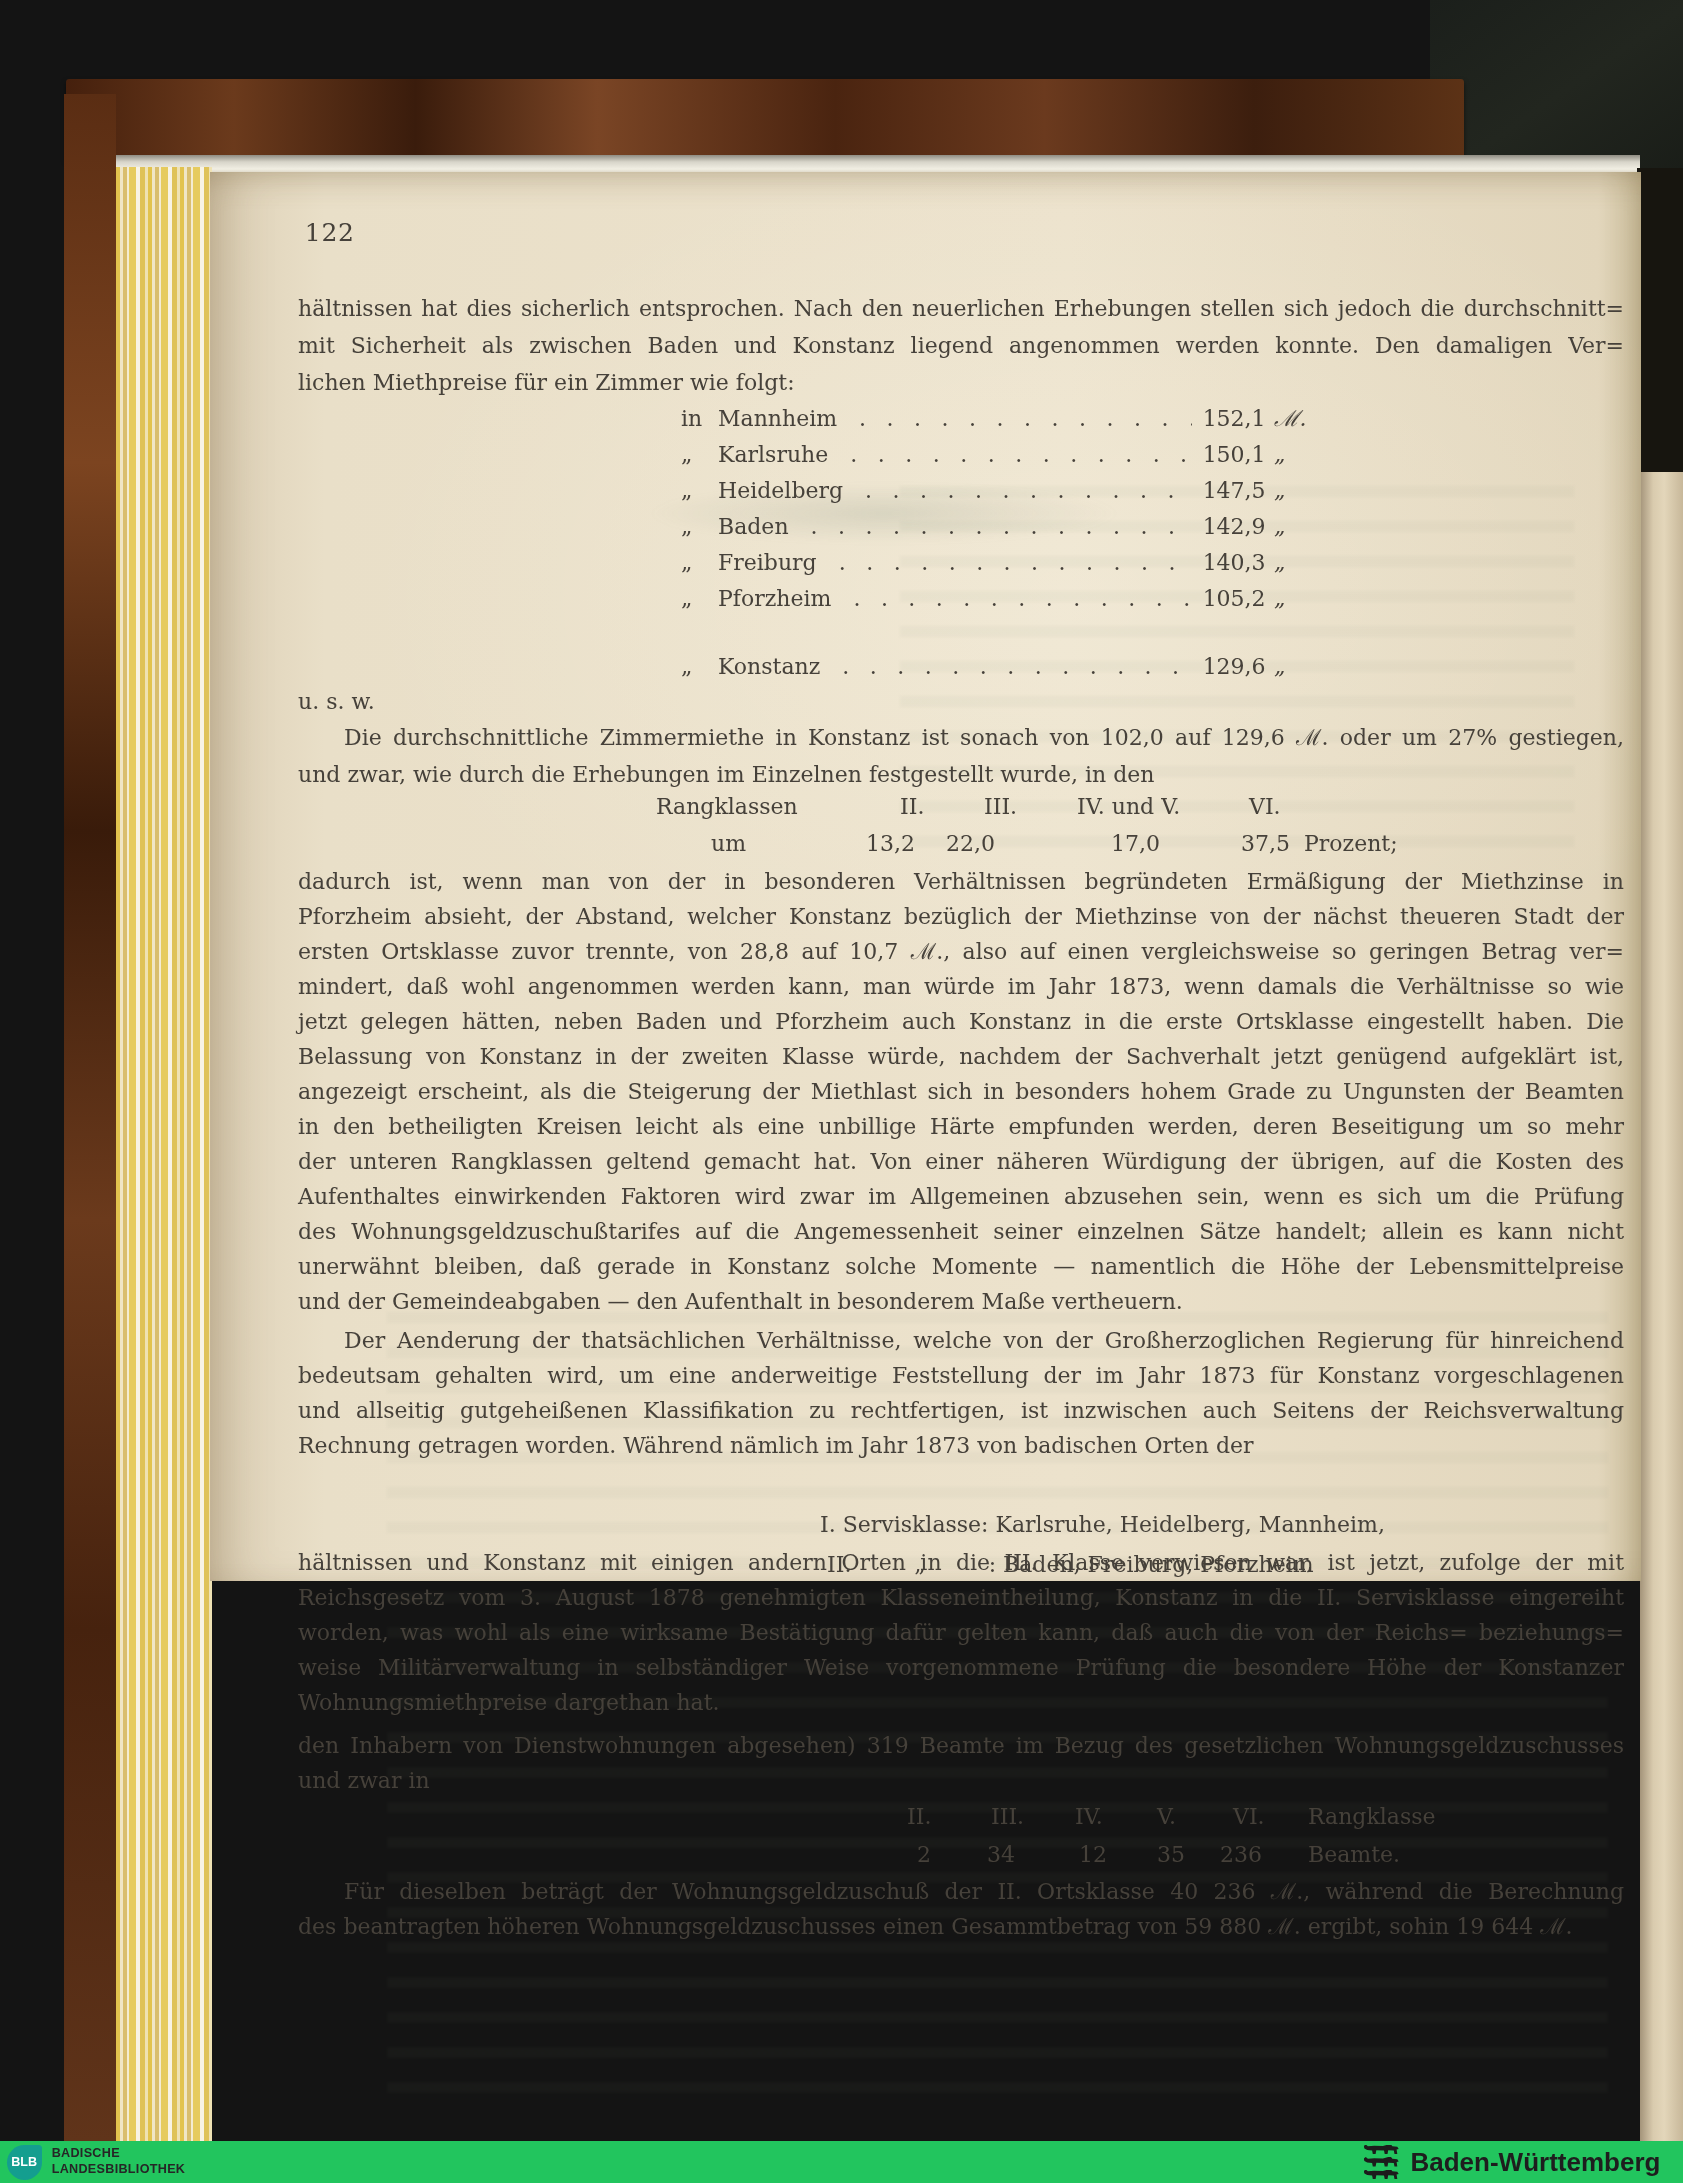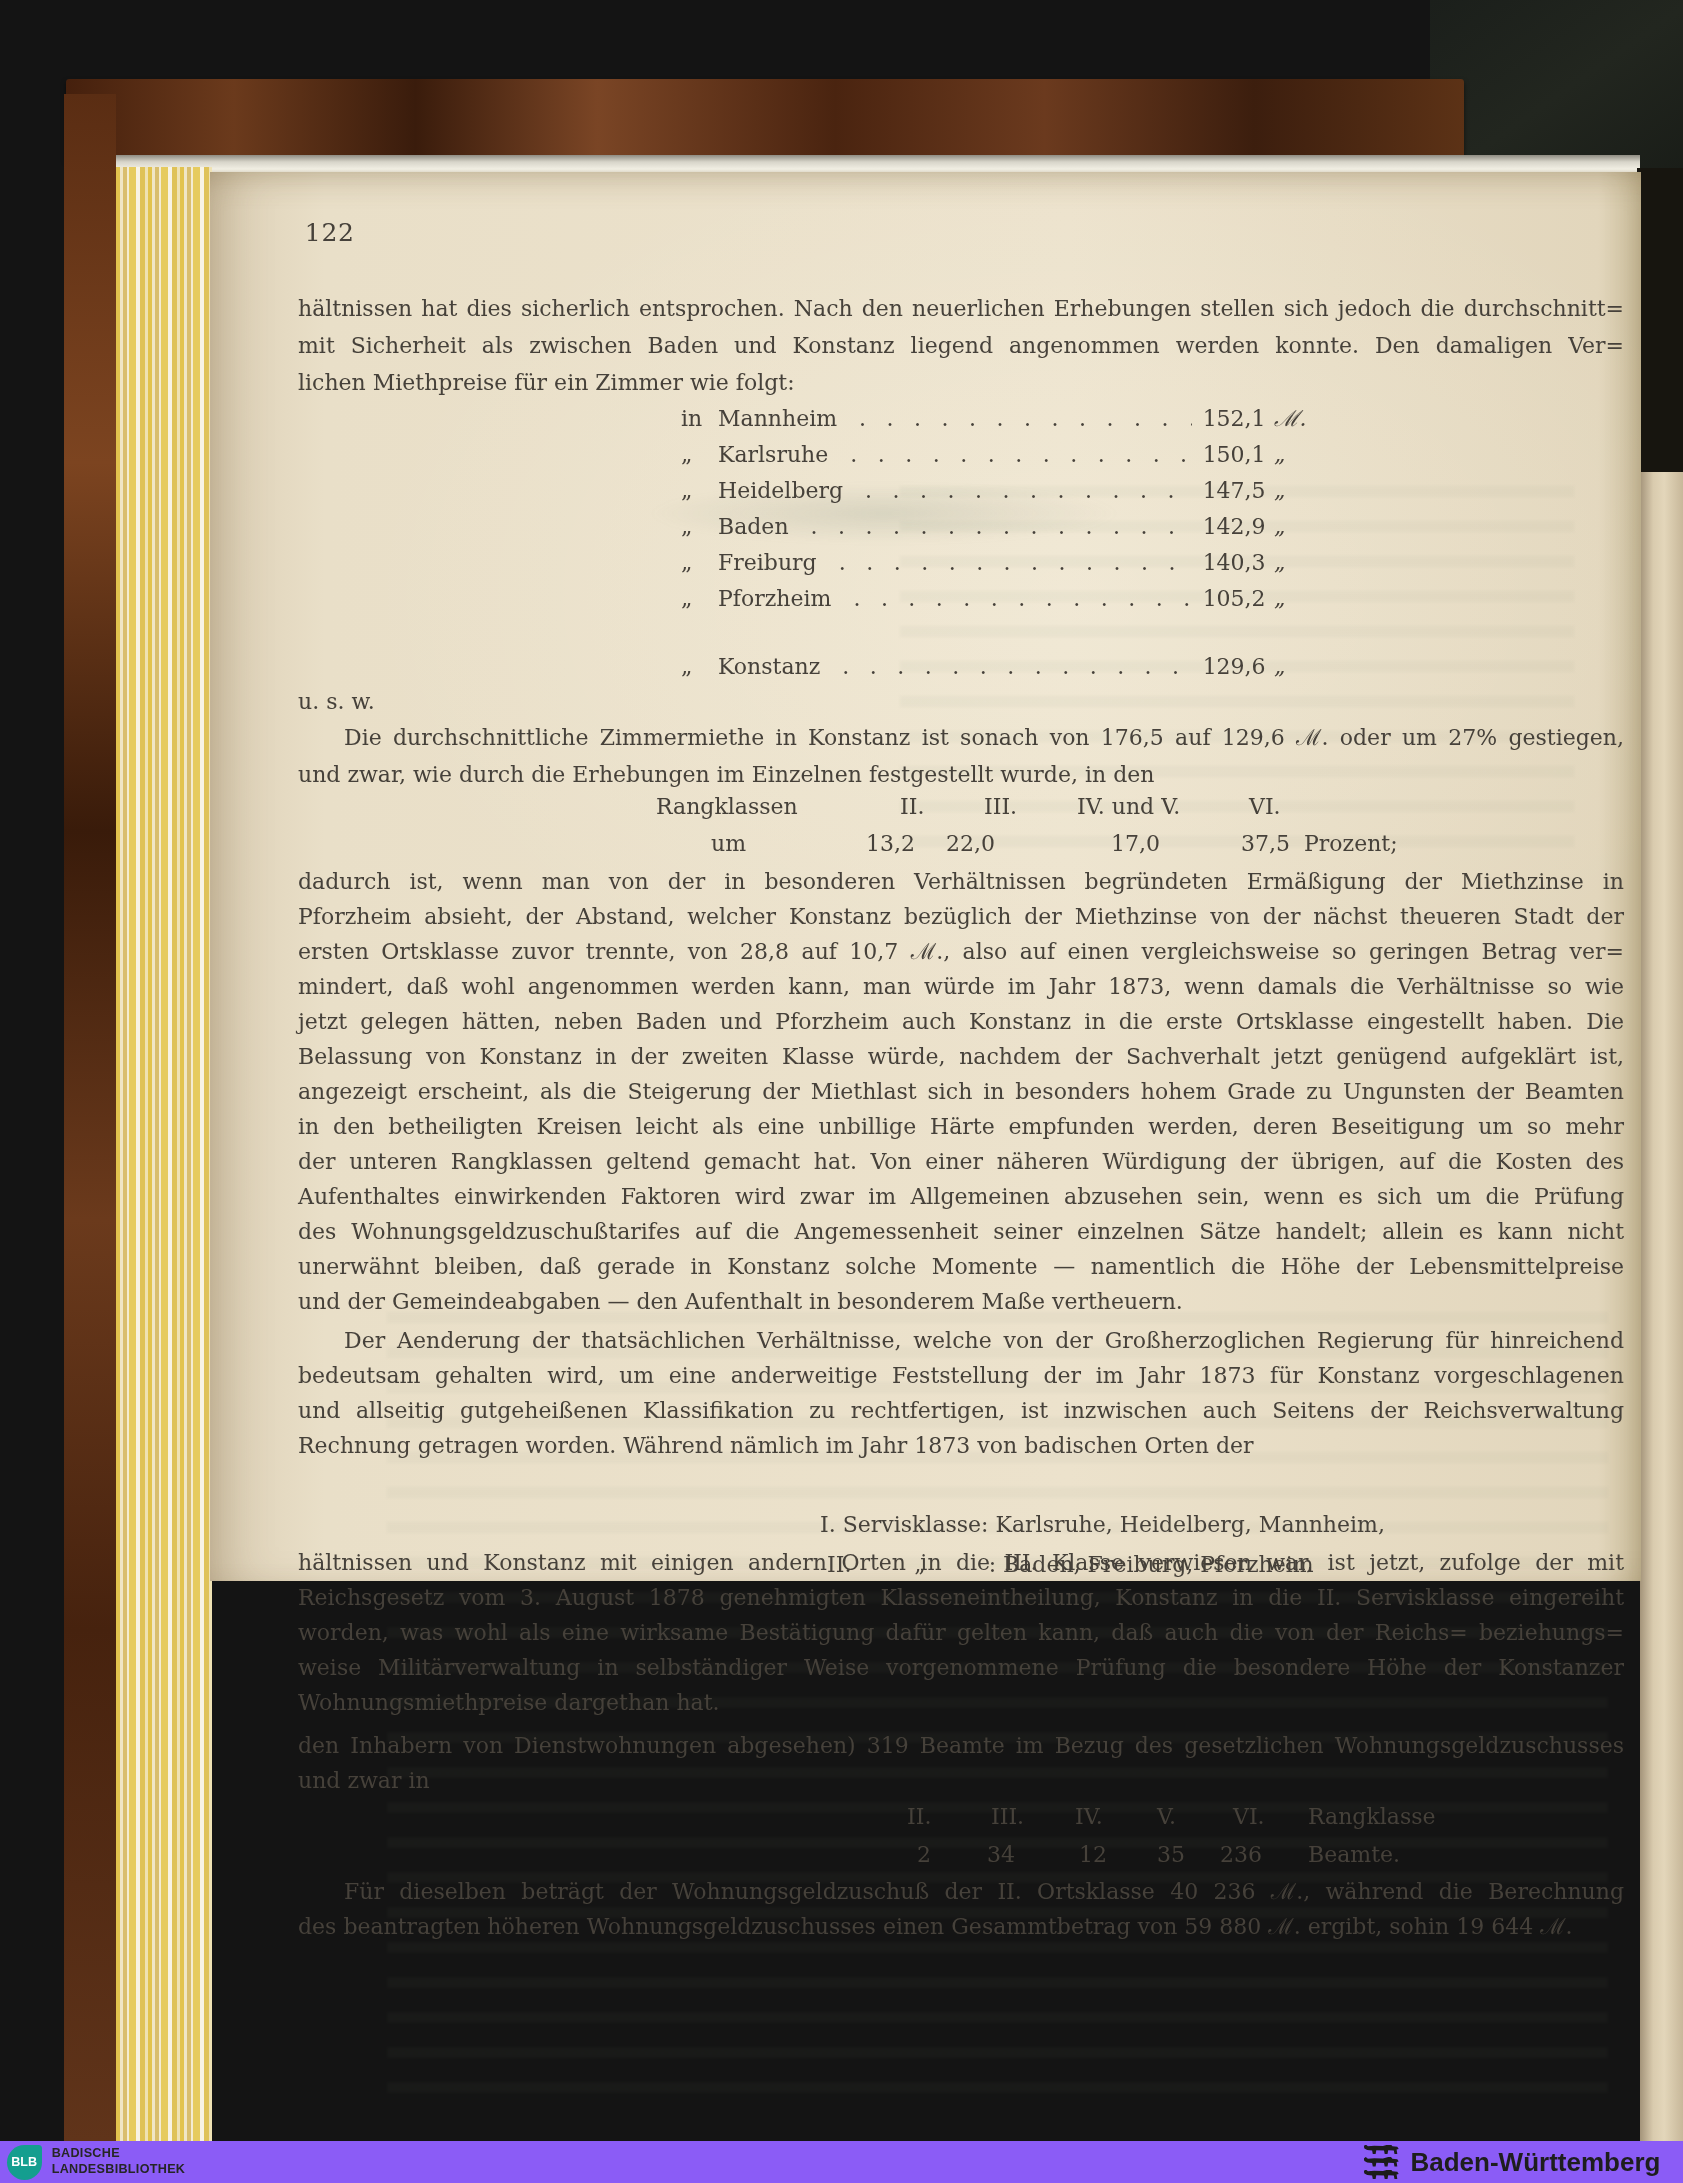--- a/index.html
+++ b/index.html
@@ -58,21 +58,21 @@
   .rentrow .val{width:74px;text-align:right;}
   .rentrow .unit{width:47px;padding-left:8.4px;font-style:italic;}
   .konstanz-row{margin-top:32px;}
   .usw{line-height:34px;}
 
   .ttable{position:relative;height:37px;line-height:37px;}
   .ttable span{position:absolute;white-space:nowrap;}
   .servis{position:relative;height:40px;line-height:40px;white-space:pre;}
 
   
-  .footer{position:absolute;left:0;bottom:0;width:1684px;height:42px;background:#8b5cf6;z-index:9;
+  .footer{position:absolute;left:0;bottom:0;width:1684px;height:42px;background:#22c55e;z-index:9;
     display:flex;align-items:center;justify-content:space-between;
     font-family:"Liberation Sans","DejaVu Sans",sans-serif;}
   .blb{display:flex;align-items:center;gap:10px;margin-left:6.7px;}
   .blb-mark{width:35px;height:35px;background:#149e8f;border-radius:50% 10% 50% 50%;
     display:flex;align-items:center;justify-content:center;color:#fff;font-weight:bold;font-size:12.6px;}
   .blb-text{color:#262626;font-weight:bold;font-size:12.6px;line-height:1.25;letter-spacing:0.3px;}
   .bw{display:flex;align-items:center;gap:11.8px;margin-right:23.6px;}
   .lions{display:flex;flex-direction:column;gap:2.5px;width:35px;}
   .lion{height:10px;background:#1c1c1c;
     clip-path:polygon(0 15%,6% 0,12% 18%,30% 12%,55% 15%,70% 0,78% 0,82% 18%,96% 22%,100% 45%,94% 50%,96% 95%,88% 95%,86% 60%,70% 58%,68% 95%,60% 95%,58% 60%,36% 58%,34% 95%,26% 95%,24% 60%,10% 55%,2% 40%);}
@@ -155,21 +155,21 @@
             <span>Konstanz</span>
           <span class="leader"></span>
           <span class="val">129,6</span>
           <span class="unit">„</span>
         </div>
       </div>
 
       <div class="usw">u. s. w.</div>
 
       <div class="para p2">
-        <div class="jline indent">Die durchschnittliche Zimmermiethe in Konstanz ist sonach von 176,5 auf 129,6 ℳ. oder um 27% gestiegen,</div>
+        <div class="jline indent">Die durchschnittliche Zimmermiethe in Konstanz ist sonach von 102,0 auf 129,6 ℳ. oder um 27% gestiegen,</div>
         <div class="jline last">und zwar, wie durch die Erhebungen im Einzelnen festgestellt wurde, in den</div>
       </div>
 
       <div class="ttable" style="margin-top:-5px;">
         <span style="left:358px">Rangklassen</span>
         <span style="left:602px">II.</span>
         <span style="left:686px">III.</span>
         <span style="left:779px">IV. und V.</span>
         <span style="left:951px">VI.</span>
       </div>

